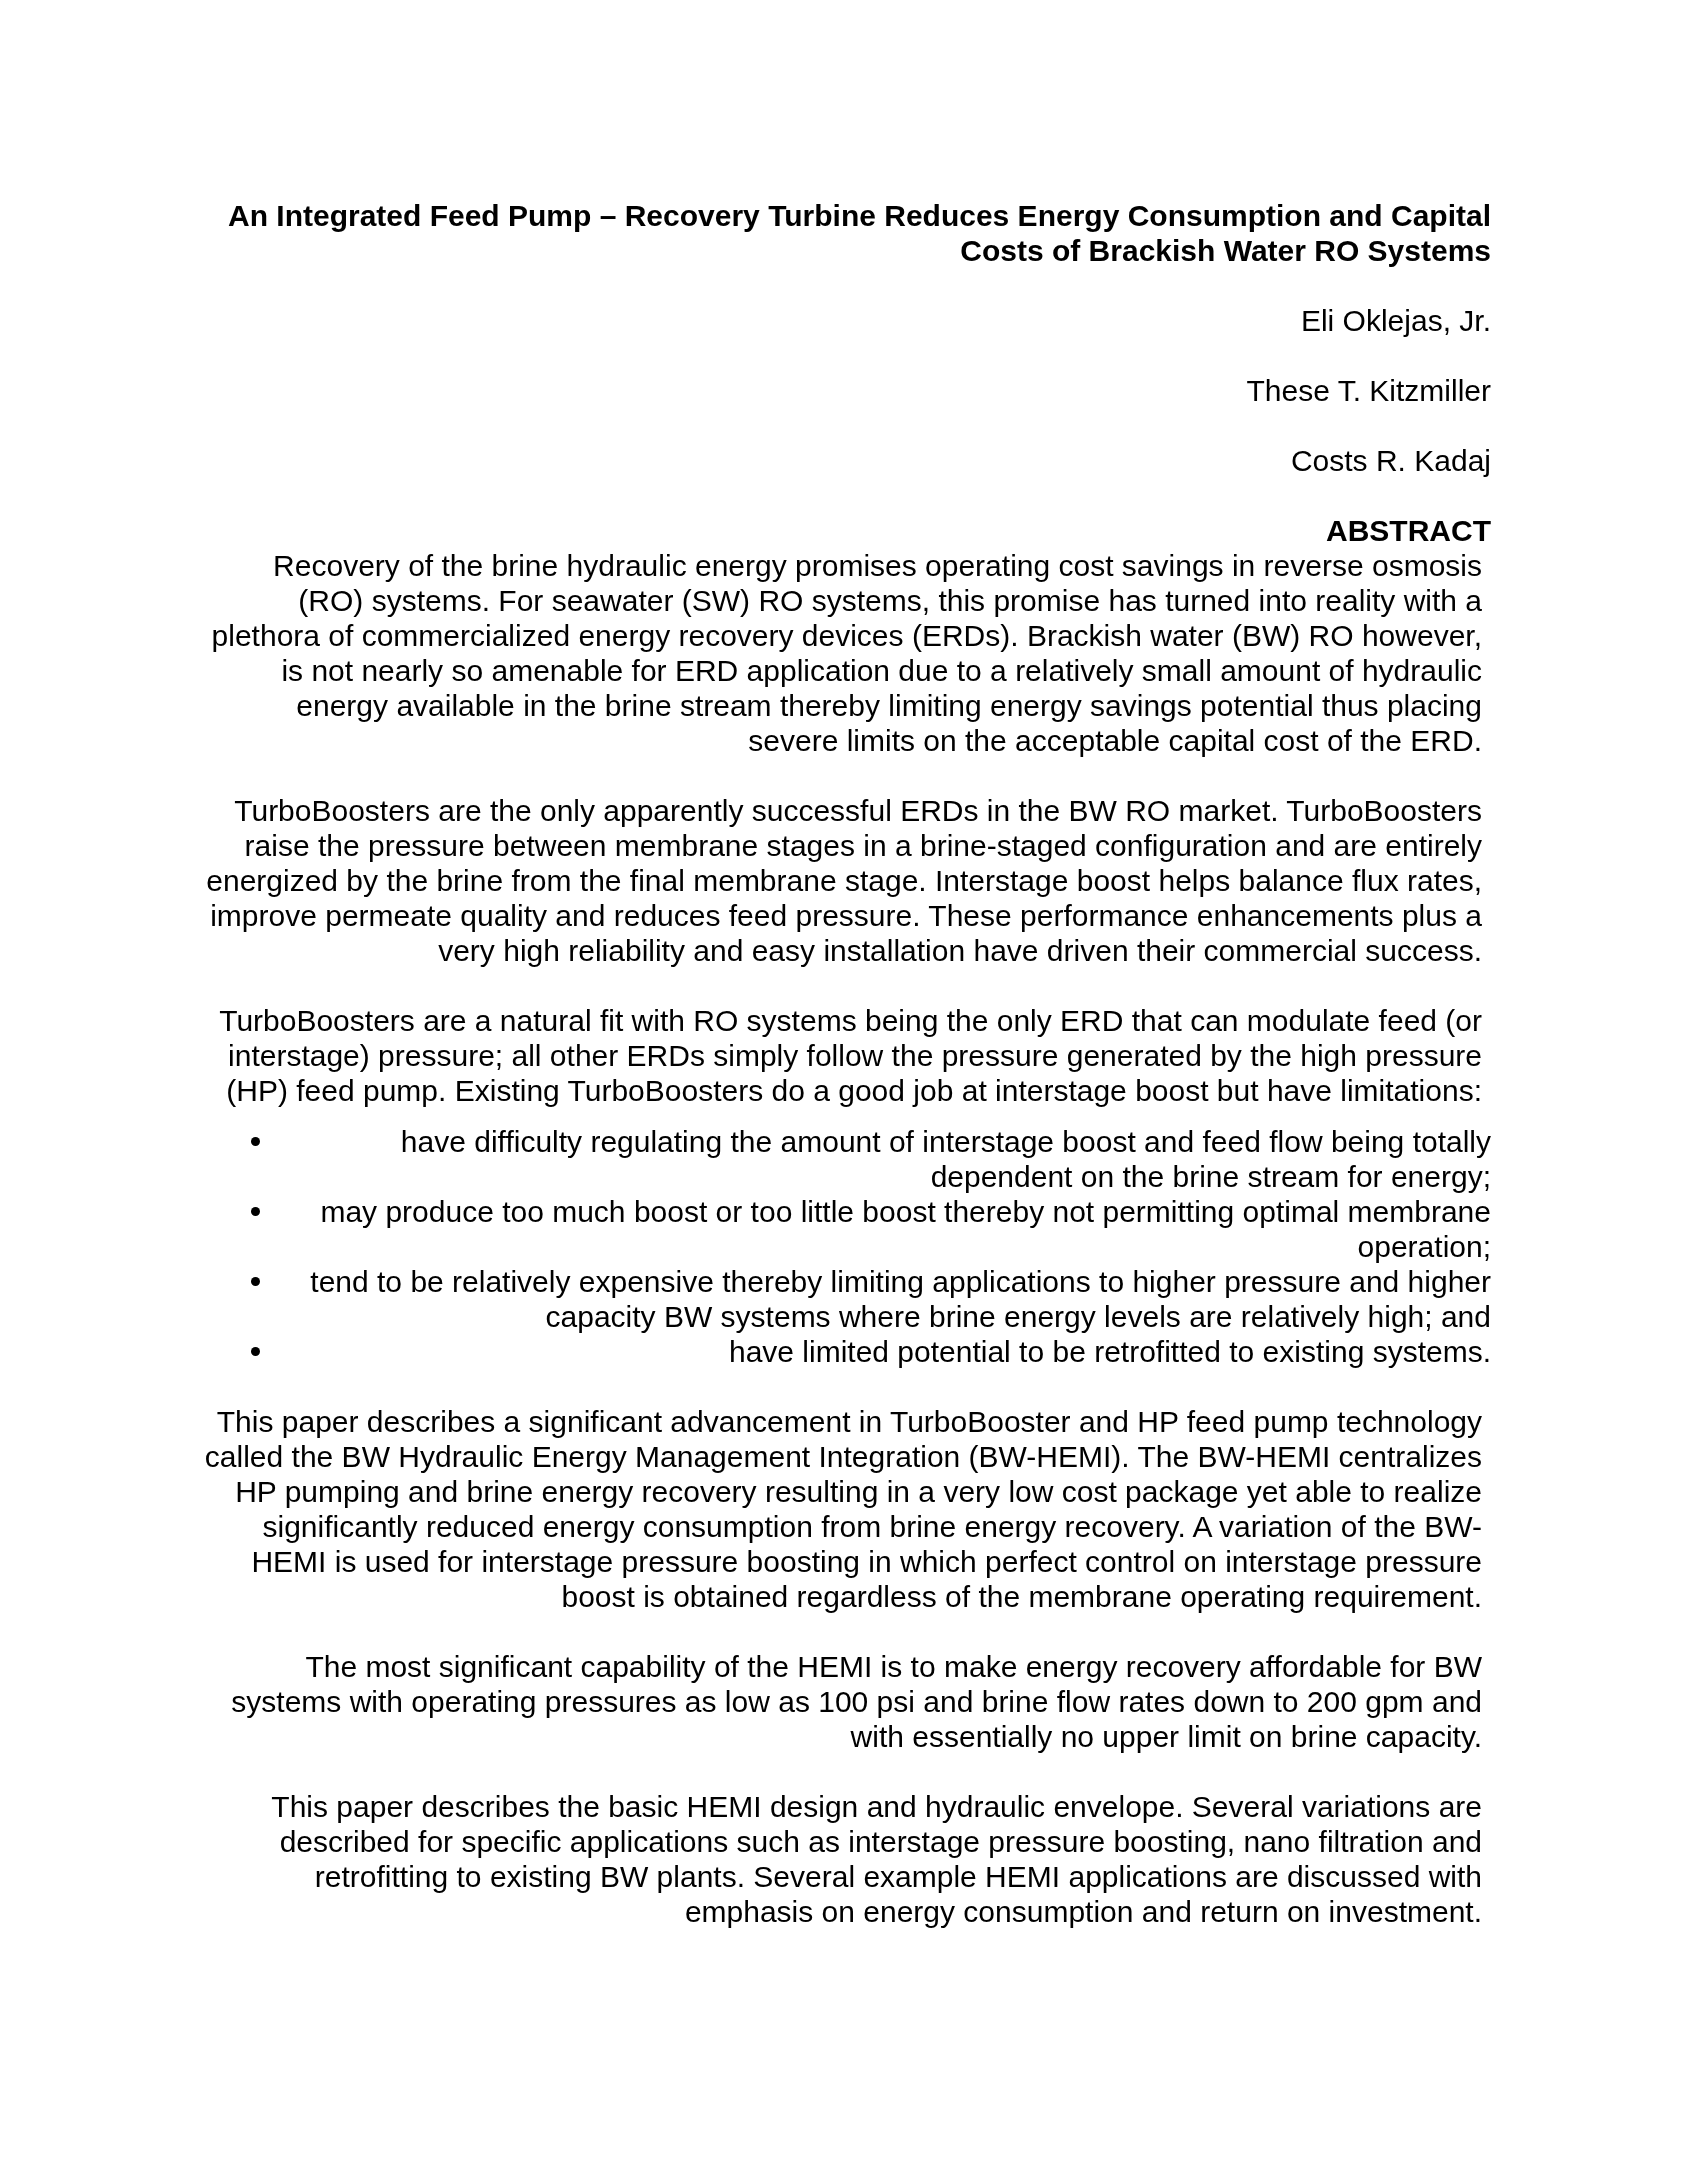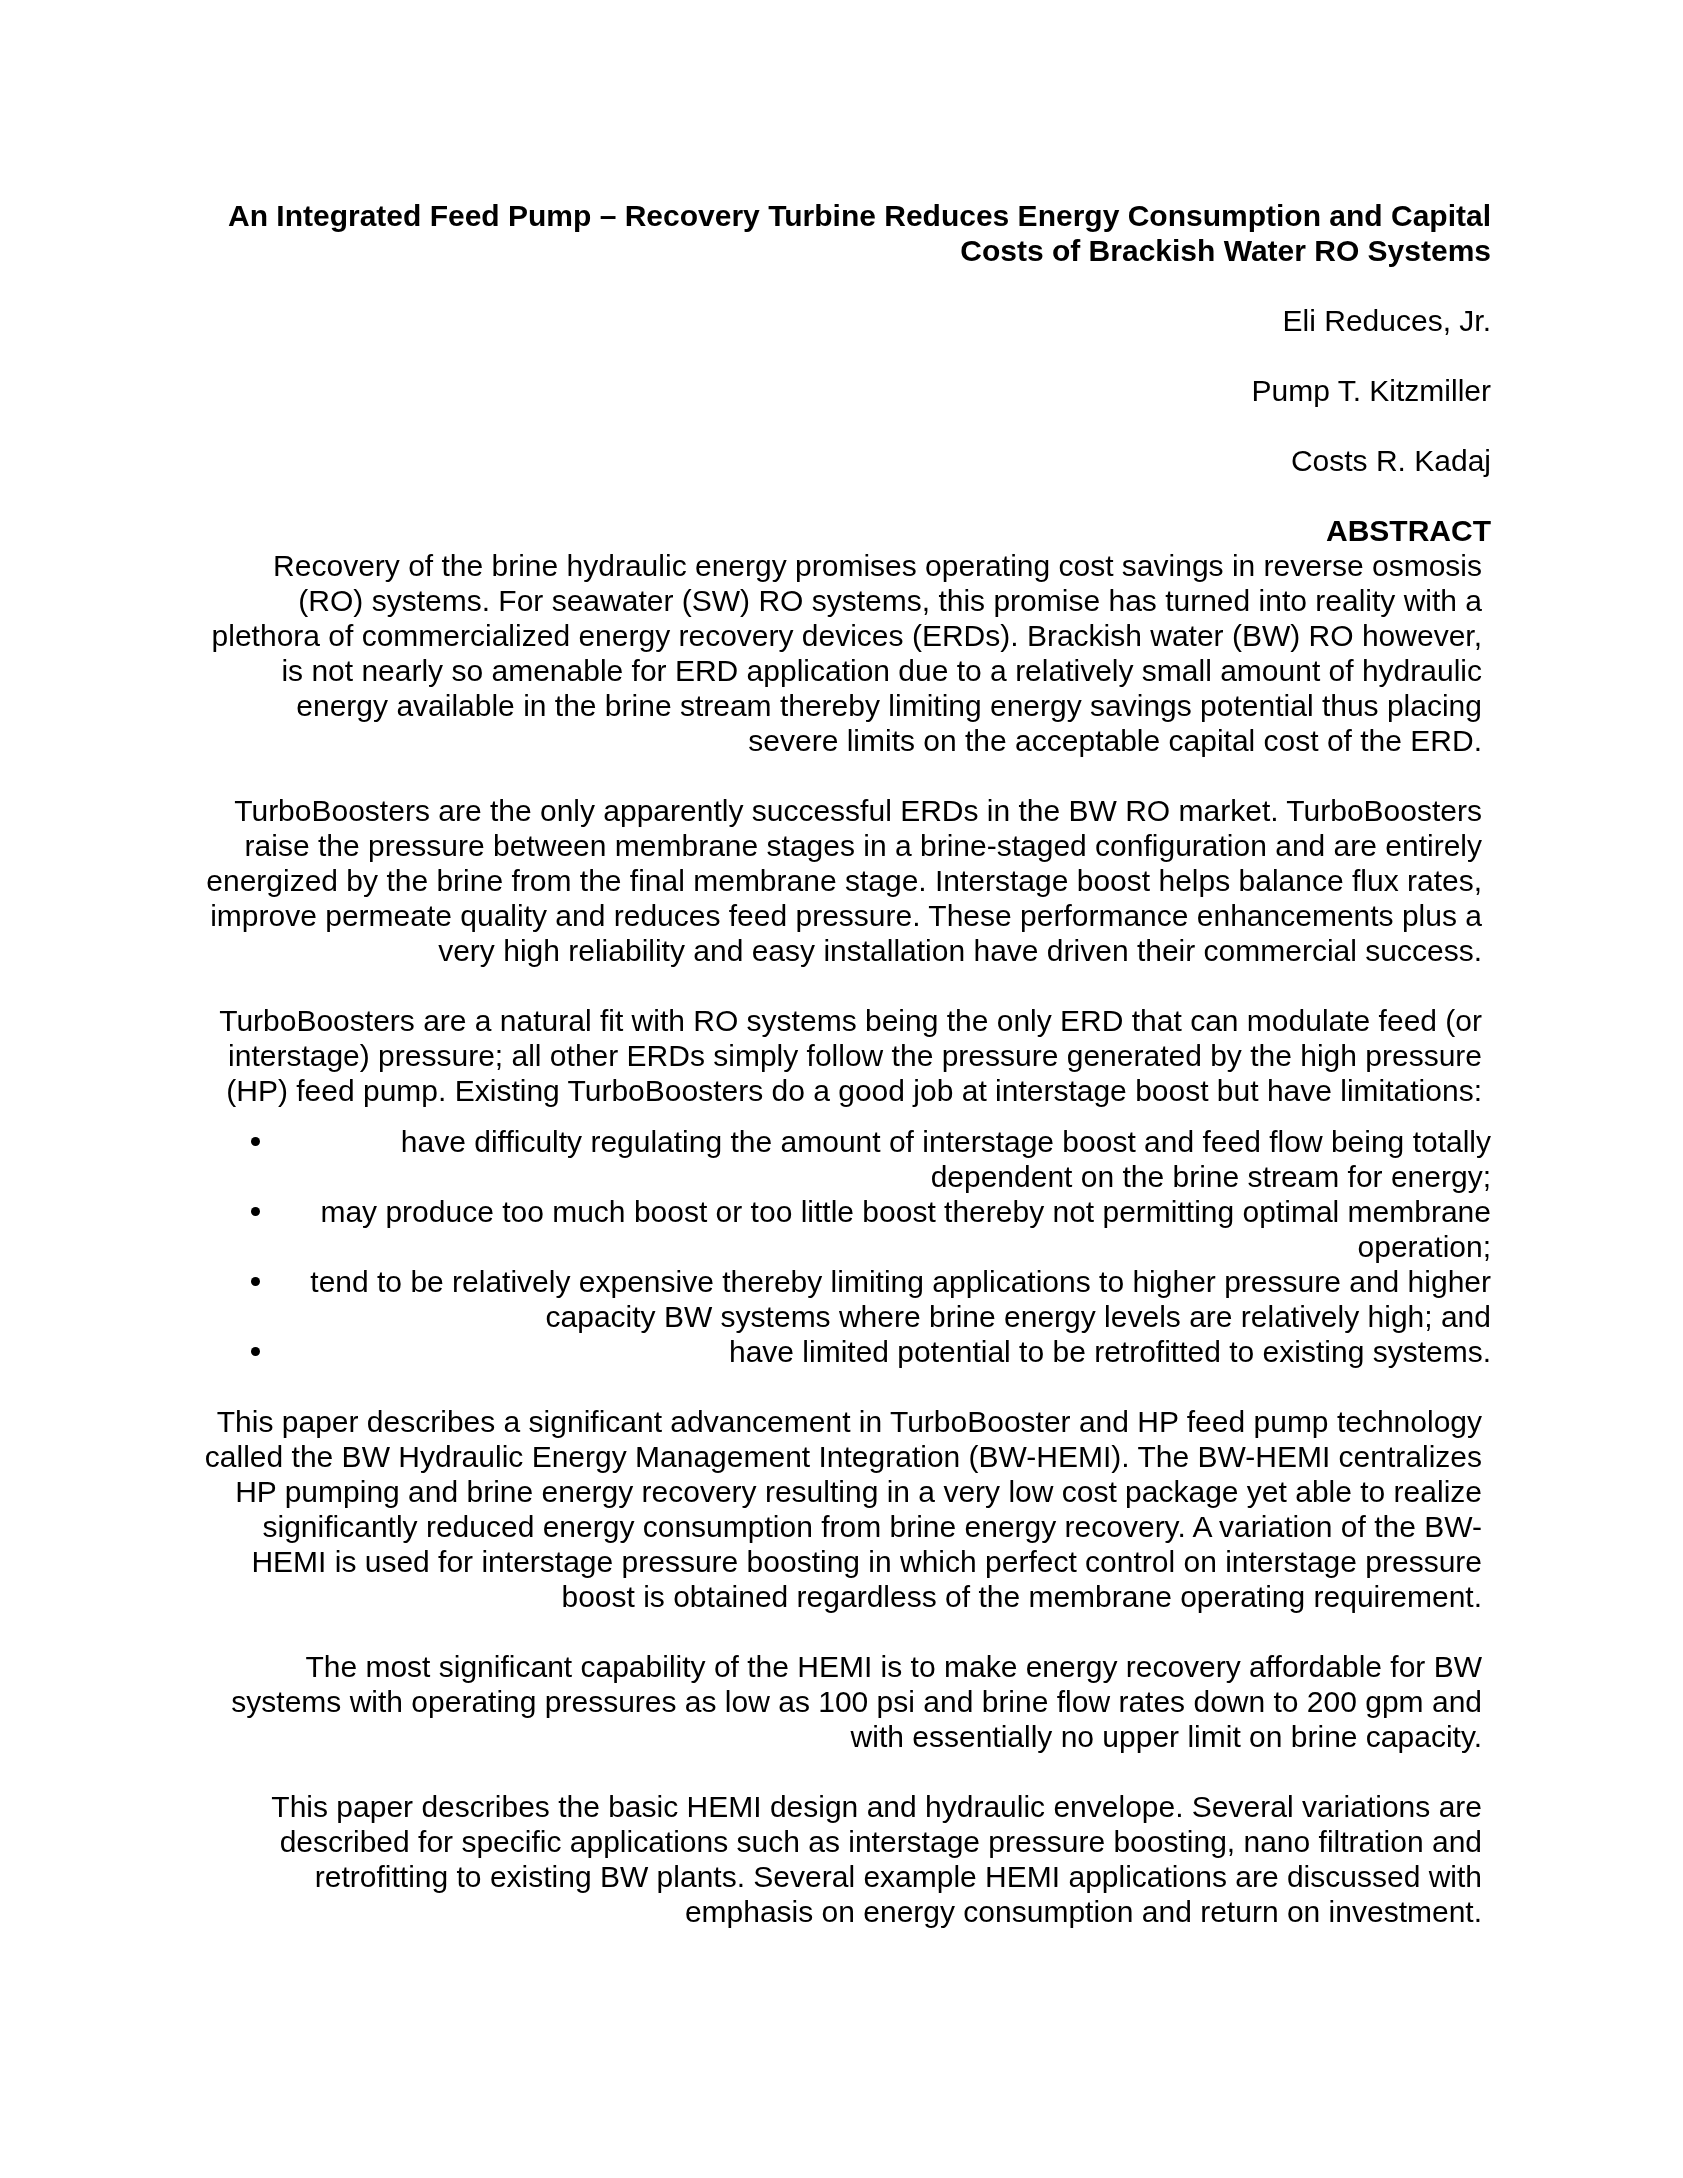--- a/index.html
+++ b/index.html
@@ -65,23 +65,23 @@
   }
 </style>
 </head>
 <body>
 
 <div class="page">
   <div class="content">
 
     <div class="doc-title">An Integrated Feed Pump – Recovery Turbine Reduces Energy Consumption and Capital Costs of Brackish Water RO Systems</div>
 
-    <div class="author">Eli Reduces, Jr.</div>
+    <div class="author">Eli Oklejas, Jr.</div>
 
-    <div class="author">Pump T. Kitzmiller</div>
+    <div class="author">These T. Kitzmiller</div>
 
     <div class="author">Costs R. Kadaj</div>
 
     <div class="abstract-heading">ABSTRACT</div>
 
     <p class="para">Recovery of the brine hydraulic energy promises operating cost savings in reverse osmosis (RO) systems. For seawater (SW) RO systems, this promise has turned into reality with a plethora of commercialized energy recovery devices (ERDs). Brackish water (BW) RO however, is not nearly so amenable for ERD application due to a relatively small amount of hydraulic energy available in the brine stream thereby limiting energy savings potential thus placing severe limits on the acceptable capital cost of the ERD.</p>
 
     <p class="para">TurboBoosters are the only apparently successful ERDs in the BW RO market. TurboBoosters raise the pressure between membrane stages in a brine-staged configuration and are entirely energized by the brine from the final membrane stage. Interstage boost helps balance flux rates, improve permeate quality and reduces feed pressure. These performance enhancements plus a very high reliability and easy installation have driven their commercial success.</p>
 
     <p class="para intro">TurboBoosters are a natural fit with RO systems being the only ERD that can modulate feed (or interstage) pressure; all other ERDs simply follow the pressure generated by the high pressure (HP) feed pump. Existing TurboBoosters do a good job at interstage boost but have limitations:</p>

